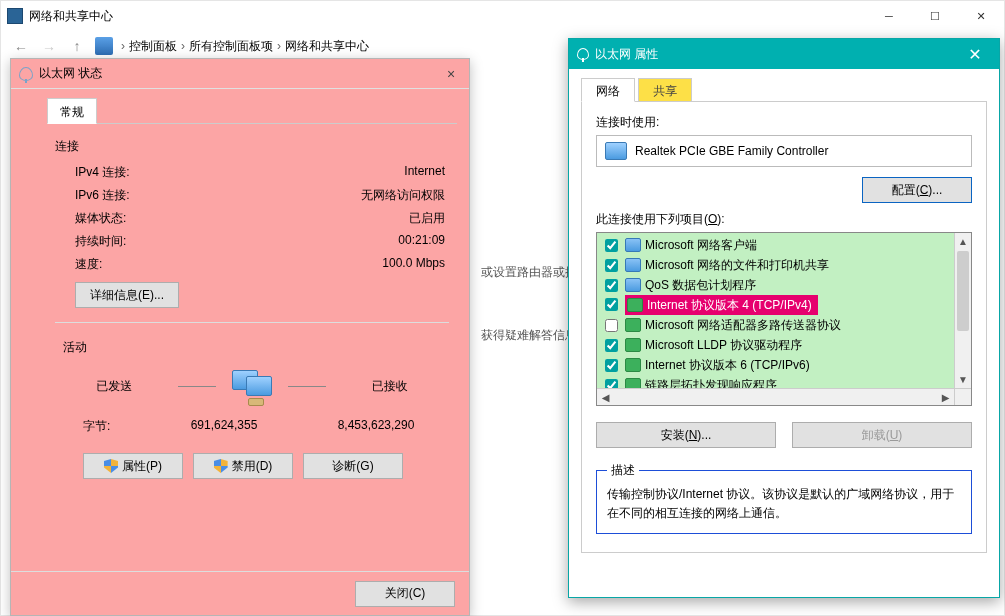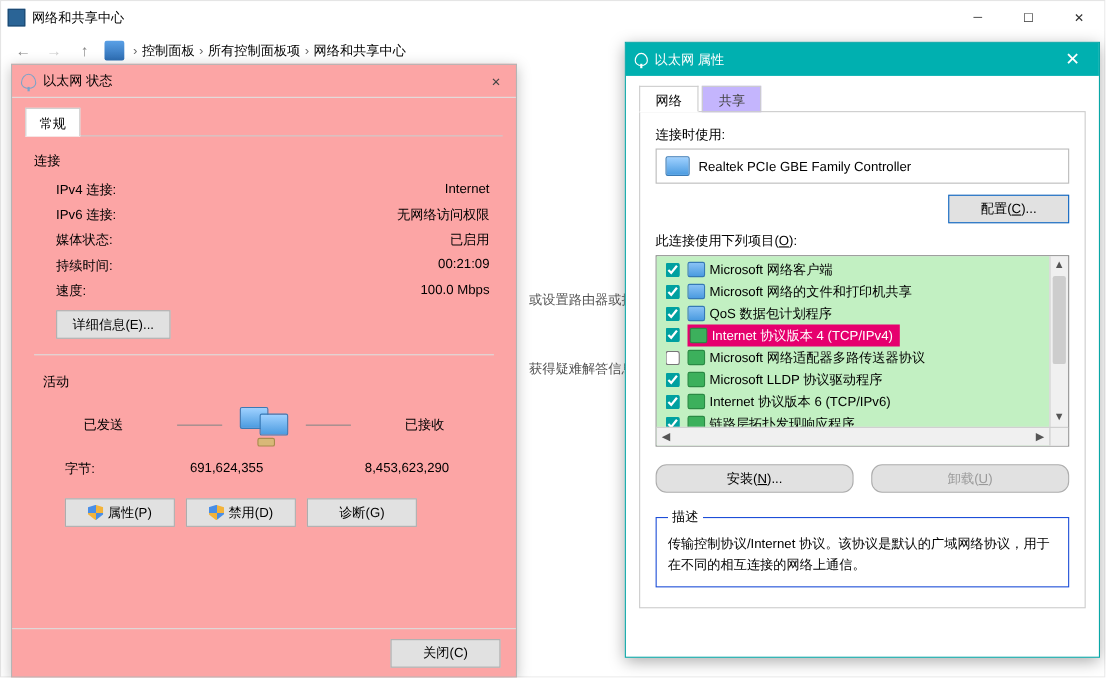--- a/index.html
+++ b/index.html
@@ -23,21 +23,21 @@
   
   .status-dlg {
     position: absolute; left: 10px; top: 58px; width: 460px; height: 558px;
     border: 1px solid #b5b5b5; background: #fca5a5; box-shadow: 0 3px 12px rgba(0,0,0,.25);
     display: flex; flex-direction: column;
   }
   .status-dlg .dlg-titlebar { height: 30px; display: flex; align-items: center; padding: 0 4px 0 8px; border-bottom: 1px solid #e0e0e0; }
   .status-dlg .dlg-titlebar .mic-ico { width:14px; height:14px; border:1px solid #7aa3c9; border-radius:50% 50% 50% 50% / 60% 60% 40% 40%; display:inline-block; margin-right:6px; position:relative; }
   .status-dlg .dlg-titlebar .mic-ico::after{content:"";position:absolute;bottom:-3px;left:5px;width:2px;height:4px;background:#7aa3c9;}
   .close-x { margin-left: auto; width: 28px; text-align: center; font-size: 14px; color: #444; cursor:pointer; }
-  .status-body { padding: 8px 12px 0 12px; flex: 1; }
+  .status-body { padding: 8px 12px 0 12px; flex: 1; margin-left: 24px; }
   .tab-strip { height: 26px; }
   .tab-btn { display:inline-block; height:26px; line-height:26px; padding:0 12px; border:1px solid #ccc; border-bottom:1px solid #fff; background:#fff; position:relative; top:1px; }
   .tab-area { border-top:1px solid #ccc; padding: 10px 8px 0 8px; }
   .grp-title { margin: 4px 0 6px 0; }
   .kv { display:flex; padding: 3px 4px 3px 20px; }
   .kv .k { flex: 1; }
   .kv .v { text-align: right; min-width: 160px; }
   .btn { display:inline-flex; align-items:center; justify-content:center; min-width: 100px; height:26px; padding:0 14px; border:1px solid #adadad; background:#e1e1e1; cursor:pointer; font-size:12px; }
   .details-row { padding: 6px 0 2px 20px; }
   hr.sep { border:none; border-top:1px solid #ddd; margin: 12px 0 8px 0; }
@@ -63,21 +63,21 @@
     border: 1px solid #08a6a6; background:#fff; box-shadow: 0 4px 14px rgba(0,0,0,.35);
     display:flex; flex-direction:column;
   }
   .prop-dlg .dlg-titlebar { height:30px; background:#00b0b0; color:#fff; display:flex; align-items:center; padding:0 4px 0 8px; }
   .prop-dlg .dlg-titlebar .mic-ico{ width:12px;height:12px;border:1px solid #fff;border-radius:50% 50% 50% 50% / 60% 60% 40% 40%;display:inline-block;margin-right:6px;position:relative;}
   .prop-dlg .dlg-titlebar .mic-ico::after{content:"";position:absolute;bottom:-3px;left:4px;width:2px;height:4px;background:#fff;}
   .prop-dlg .dlg-titlebar .close-x{ color:#fff; width:40px; font-size:16px;}
   .prop-body { padding: 8px 12px 0 12px; flex:1; display:flex; flex-direction:column;}
   .prop-tabs { height:24px; }
   .prop-tab { display:inline-block; height:24px; line-height:24px; padding:0 14px; border:1px solid #ccc; background:#fff; border-bottom:1px solid #fff; position:relative; top:1px;}
-  .prop-tab.inactive { background:#c4b5fd; border-bottom:1px solid #ccc; color:#444;}
+  .prop-tab.inactive { background:#fde047; border-bottom:1px solid #ccc; color:#444;}
   .prop-area { border:1px solid #ccc; padding: 12px 14px 14px 14px; flex:1; display:flex; flex-direction:column;}
   .adapter-box{ border:1px solid #bbb; padding:6px 8px; display:flex; align-items:center; gap:8px; margin:4px 0 10px 0;}
   .adapter-ico{width:22px;height:18px;background:linear-gradient(#9fd1ff,#4b9be0);border:1px solid #3a7ab5;border-radius:2px;}
   .configure-row{ display:flex; justify-content:flex-end; margin-bottom:8px;}
   .configure-row .btn{ border:1px solid #0a64c2; min-width:110px;}
   .under { text-decoration: underline; }
 
   .list-wrap{ position:relative; border:1px solid #888; height:174px; display:flex; margin:4px 0 2px 0;}
   .net-list{ background:#c2f0c2; flex:1; overflow:hidden; padding:2px 0;}
   .net-item{ display:flex; align-items:center; gap:4px; height:20px; padding:0 4px;}
@@ -89,21 +89,21 @@
   .vscroll{ width:17px; background:#f0f0f0; border-left:1px solid #ccc; position:relative;}
   .vscroll .up,.vscroll .dn{position:absolute;left:0;width:100%;height:17px;display:flex;align-items:center;justify-content:center;color:#555;font-size:10px;}
   .vscroll .up{top:0;} .vscroll .dn{bottom:17px;}
   .vscroll .thumb{position:absolute;left:2px;right:2px;top:18px;height:80px;background:#cdcdcd;border-radius:2px;}
   .hscroll{ position:absolute; left:0; right:17px; bottom:0; height:17px; background:#f0f0f0; border-top:1px solid #ccc; display:flex; align-items:center;}
   .hscroll .lf,.hscroll .rt{width:17px;text-align:center;color:#555;font-size:10px;}
   .hscroll .htrack{flex:1;}
   .corner{position:absolute;right:0;bottom:0;width:17px;height:17px;background:#f0f0f0;border-left:1px solid #ccc;border-top:1px solid #ccc;}
 
   .action-row{ display:flex; gap:16px; margin:14px 0 10px 0; justify-content:space-between;}
-  .action-row .btn{ flex:1; min-width:0;border-radius:10px;}
+  .action-row .btn{ flex:1; min-width:0;}
   .btn.disabled{ color:#9a9a9a; }
   .btn.hl-pink{ border:3px solid #e6006e; }
 
   fieldset.desc{ border:1px solid #1d4ed8; padding: 6px 10px 10px 10px; margin: 4px 0 0 0;}
   fieldset.desc legend{ padding:0 4px;}
   .desc-text{ line-height:1.6; }
 
   .prop-footer{ height:44px; display:flex; align-items:center; justify-content:flex-end; gap:10px; padding:0 14px;}
 </style>
 </head>

